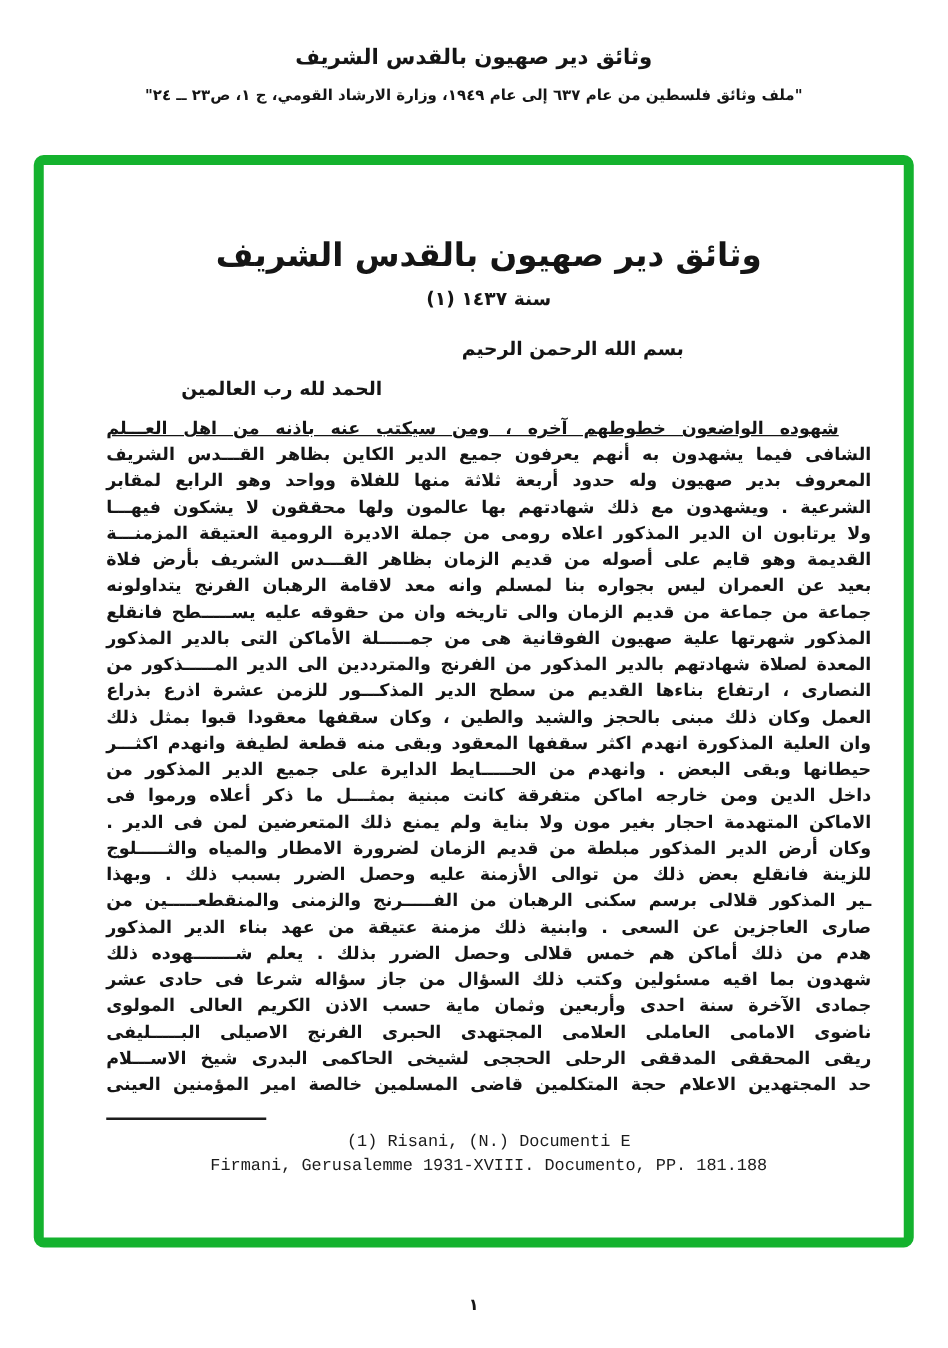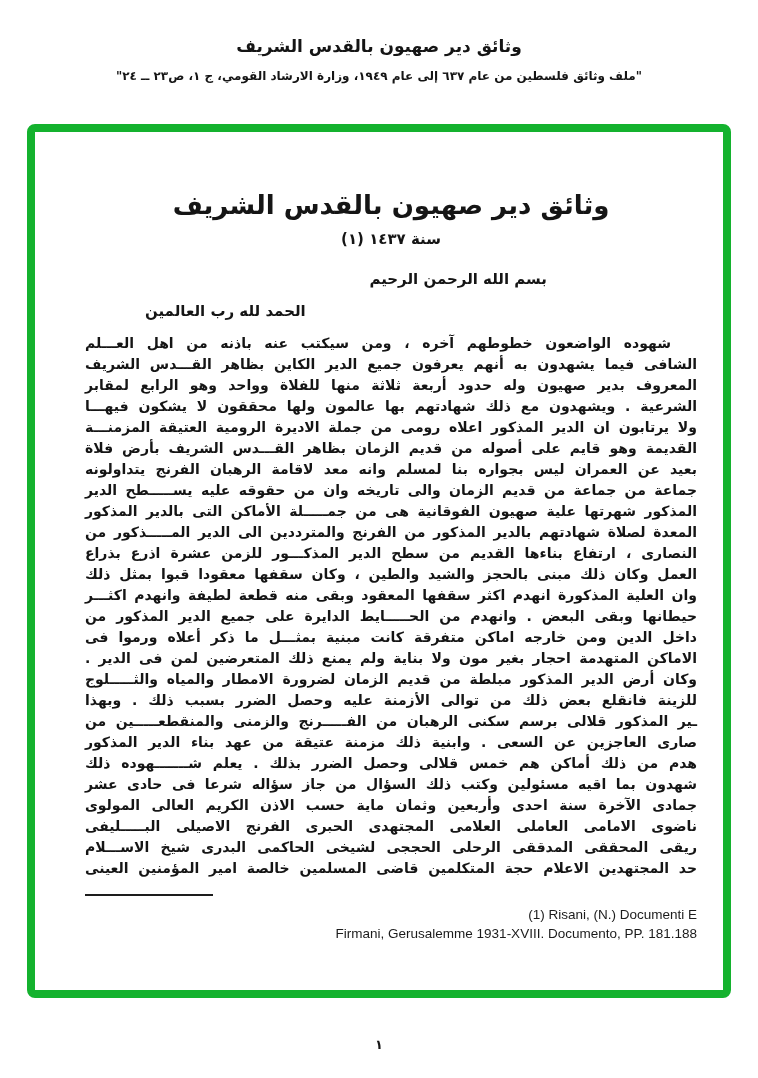--- a/index.html
+++ b/index.html
@@ -59,33 +59,33 @@
     direction: rtl;
     margin-top: 13px;
     font-size: 14px;
     font-weight: bold;
     line-height: 21px;
   }
   .body-line {
     text-align: justify;
     text-align-last: justify;
   }
-  .body-line:first-child { padding-right: 26px; }
+  .body-line:first-child { padding-right: 26px; text-decoration: underline; }
 
   
   .footnote-rule {
     width: 128px;
     height: 2px;
     background: #1d1d1d;
     margin-top: 15px;
   }
   .footnote-latin {
     direction: ltr;
-    text-align: right;
-    font-family: Liberation Sans, sans-serif;
+    text-align: center;
+    font-family: Liberation Mono, monospace;
     font-size: 13.5px;
     line-height: 19px;
     margin-top: 9px;
     color: #1b1b1b;
   }
   .footnote-arabic {
     direction: rtl;
     text-align: right;
     padding-right: 137px;
     font-size: 13px;
@@ -120,21 +120,21 @@
   </div>
 
   <div class="doc-body">
       <div class="body-line">شهوده الواضعون خطوطهم آخره ، ومن سيكتب عنه باذنه من اهل العـــلم</div>
       <div class="body-line">الشافى فيما يشهدون به أنهم يعرفون جميع الدير الكاين بظاهر القـــدس الشريف</div>
       <div class="body-line">المعروف بدير صهيون وله حدود أربعة ثلاثة منها للفلاة وواحد وهو الرابع لمقابر</div>
       <div class="body-line">الشرعية . ويشهدون مع ذلك شهادتهم بها عالمون ولها محققون لا يشكون فيهـــا</div>
       <div class="body-line">ولا يرتابون ان الدير المذكور اعلاه رومى من جملة الاديرة الرومية العتيقة المزمنـــة</div>
       <div class="body-line">القديمة وهو قايم على أصوله من قديم الزمان بظاهر القـــدس الشريف بأرض فلاة</div>
       <div class="body-line">بعيد عن العمران ليس بجواره بنا لمسلم وانه معد لاقامة الرهبان الفرنج يتداولونه</div>
-      <div class="body-line">جماعة من جماعة من قديم الزمان والى تاريخه وان من حقوقه عليه يســـــطح الدير</div>
+      <div class="body-line">جماعة من جماعة من قديم الزمان والى تاريخه وان من حقوقه عليه يســـــطح فانقلع</div>
       <div class="body-line">المذكور شهرتها علية صهيون الفوقانية هى من جمـــــلة الأماكن التى بالدير المذكور</div>
       <div class="body-line">المعدة لصلاة شهادتهم بالدير المذكور من الفرنج والمترددين الى الدير المـــــذكور من</div>
       <div class="body-line">النصارى ، ارتفاع بناءها القديم من سطح الدير المذكـــور للزمن عشرة اذرع بذراع</div>
       <div class="body-line">العمل وكان ذلك مبنى بالحجز والشيد والطين ، وكان سقفها معقودا قبوا بمثل ذلك</div>
       <div class="body-line">وان العلية المذكورة انهدم اكثر سقفها المعقود وبقى منه قطعة لطيفة وانهدم اكثـــر</div>
       <div class="body-line">حيطانها وبقى البعض . وانهدم من الحـــــايط الدايرة على جميع الدير المذكور من</div>
       <div class="body-line">داخل الدين ومن خارجه اماكن متفرقة كانت مبنية بمثـــل ما ذكر أعلاه ورموا فى</div>
       <div class="body-line">الاماكن المتهدمة احجار بغير مون ولا بناية ولم يمنع ذلك المتعرضين لمن فى الدير .</div>
       <div class="body-line">وكان أرض الدير المذكور مبلطة من قديم الزمان لضرورة الامطار والمياه والثـــــلوج</div>
       <div class="body-line">للزينة فانقلع بعض ذلك من توالى الأزمنة عليه وحصل الضرر بسبب ذلك . وبهذا</div>

